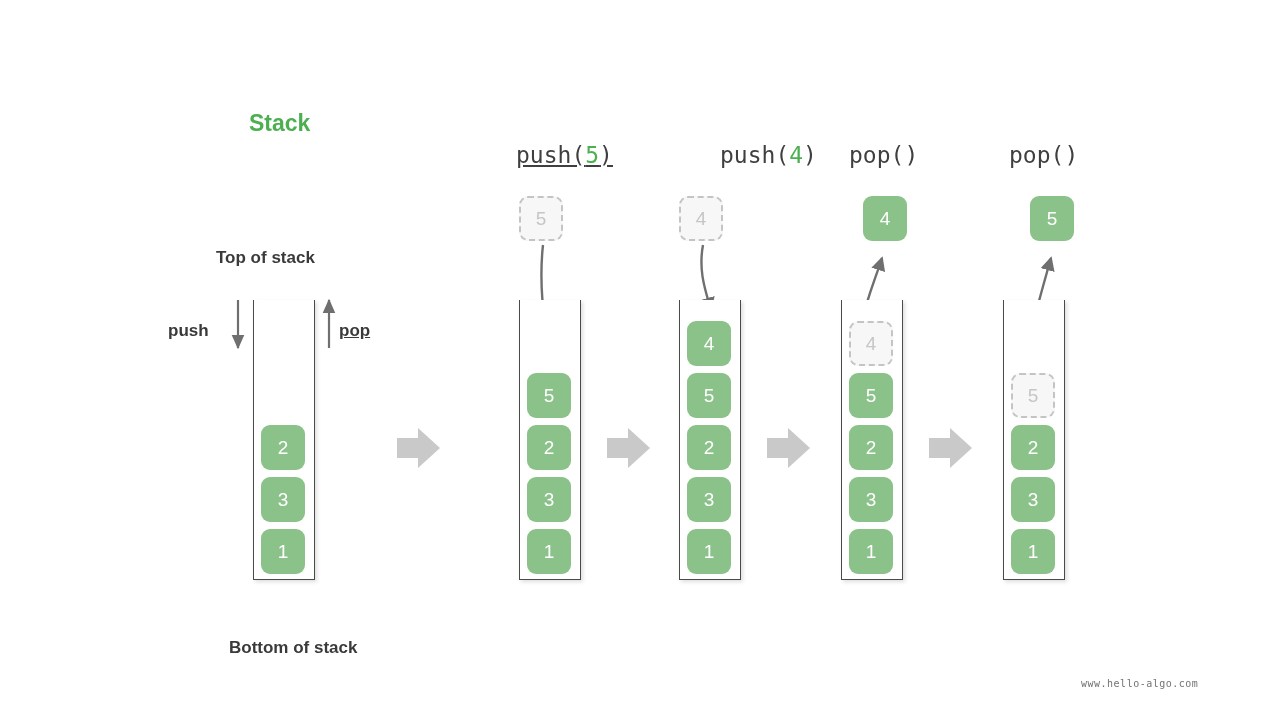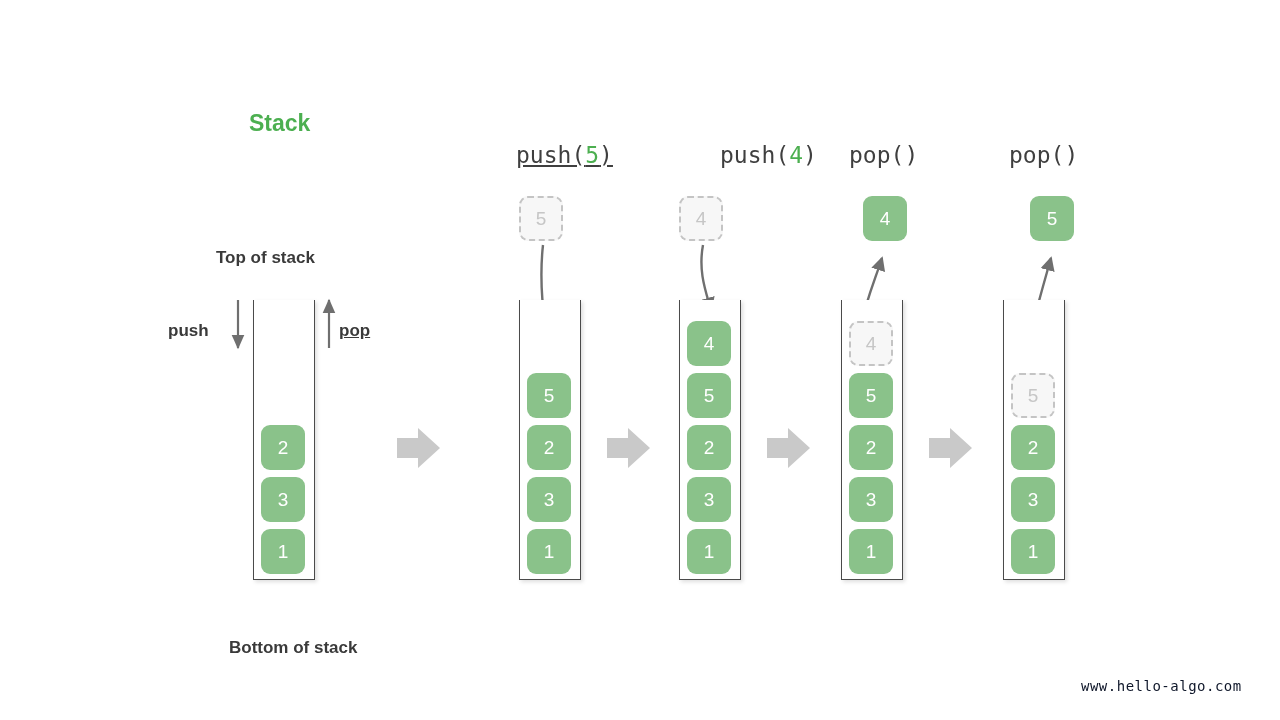--- a/index.html
+++ b/index.html
@@ -76,22 +76,22 @@
   }
   .cell.ghost {
     background: #f7f7f7;
     color: #c6c6c6;
     border: 2px dashed #c4c4c4;
   }
 
   
   .watermark {
     font-family: "DejaVu Sans Mono", monospace;
-    font-size: 14px;
-    color: #0f172a;
+    font-size: 10px;
+    color: #737373;
     letter-spacing: 0.5px;
     white-space: nowrap;
   }
 
   svg.overlay {
     position: absolute;
     left: 0; top: 0;
     width: 1280px;
     height: 720px;
     pointer-events: none;

